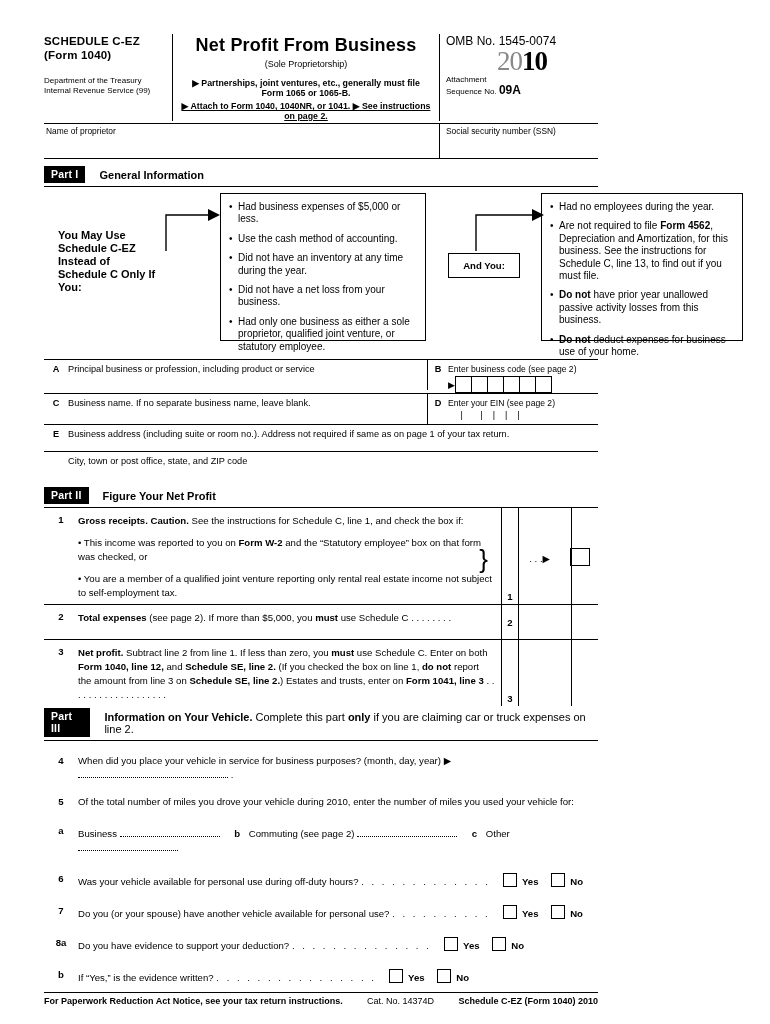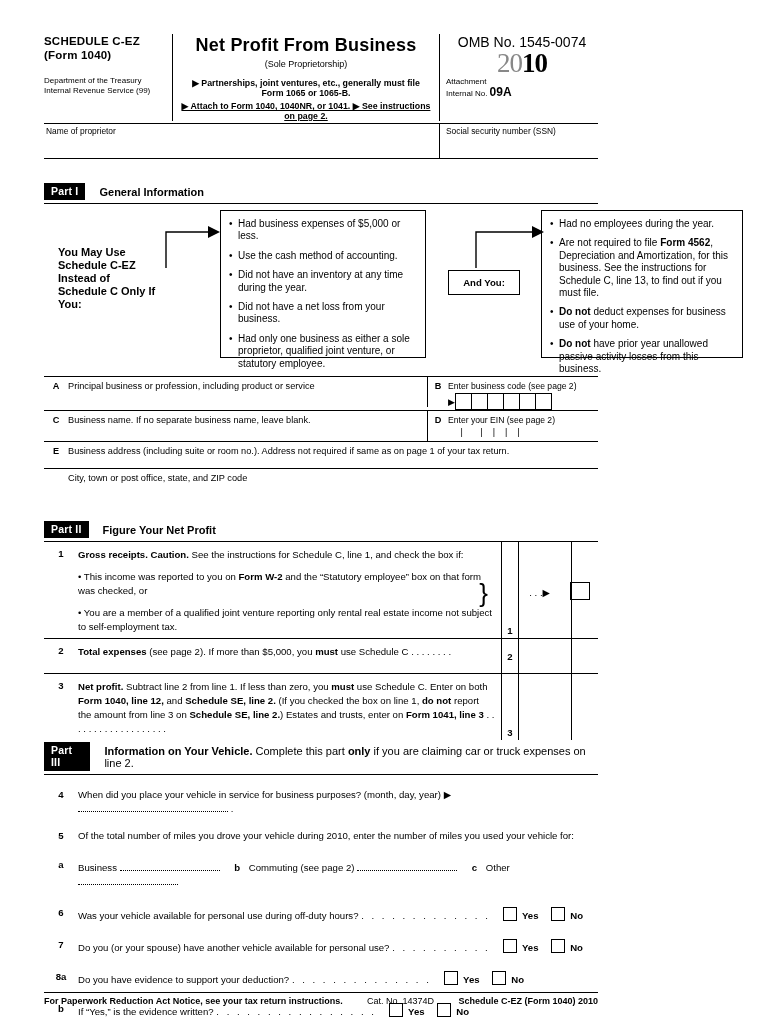--- a/index.html
+++ b/index.html
@@ -10,34 +10,34 @@
   .hdr{display:flex;border-bottom:1.6px solid #000;padding-bottom:2px;}
   .hdr-left{width:124px;border-right:1.4px solid #000;padding-right:4px;}
   .sched{font-size:11.5px;font-weight:bold;letter-spacing:.2px;line-height:14px;}
   .dept{font-size:8px;line-height:10px;margin-top:14px;}
   .hdr-mid{flex:1;text-align:center;padding:0 8px;}
   .title{font-size:18px;font-weight:bold;letter-spacing:.2px;margin-top:1px;}
   .subtitle{font-size:9px;margin-top:3px;}
   .arrowline{font-size:8.8px;font-weight:bold;margin-top:9px;}
   .arrowline2{font-size:8.8px;font-weight:bold;margin-top:3px;text-decoration:underline;}
   .hdr-right{width:152px;border-left:1.4px solid #000;padding-left:6px;text-align:left;}
-  .omb{font-size:14px;text-align:center;}
+  .omb{font-size:12px;text-align:left;}
   .yearrow{text-align:center;margin-top:-2px;}
   .yr-light{font-size:27px;color:#888;font-family:"Liberation Serif",serif;letter-spacing:-1px;}
   .yr-dark{font-size:27px;color:#000;font-weight:bold;font-family:"Liberation Serif",serif;letter-spacing:-1px;}
   .attach{font-size:8px;line-height:10px;margin-top:-2px;}
   .attach .seqno{font-size:12px;font-weight:bold;}
 
   
   .namerow{display:flex;border-bottom:1.6px solid #000;height:34px;}
   .namebox{flex:1;border-right:1.4px solid #000;font-size:8.4px;padding:2px 0 0 2px;}
   .ssnbox{width:152px;font-size:8.4px;padding:2px 0 0 6px;}
 
   
-  .partbar{display:flex;align-items:center;margin-top:24px;}
+  .partbar{display:flex;align-items:center;margin-top:7px;}
   .parttag{background:#000;color:#fff;font-size:10.5px;font-weight:bold;padding:2px 7px 3px 7px;letter-spacing:.2px;}
   .parttitle{font-size:11px;font-weight:bold;margin-left:14px;}
   .parttitle .reg{font-weight:normal;}
   .barline{border-bottom:1.6px solid #000;margin-top:3px;}
 
   
   .pi{position:relative;height:166px;margin-top:6px;}
   .pi-label{position:absolute;left:14px;top:36px;width:98px;font-size:11px;font-weight:bold;line-height:13px;}
   .box1{position:absolute;left:176px;top:0;width:206px;border:1px solid #000;padding:7px 8px 7px 6px;box-sizing:border-box;height:148px;}
   .box2{position:absolute;left:497px;top:0;width:202px;border:1px solid #000;padding:7px 8px 7px 6px;box-sizing:border-box;height:148px;}
@@ -105,21 +105,21 @@
       <div class="arrowline">▶ Partnerships, joint ventures, etc., generally must file Form 1065 or 1065-B.</div>
       <div class="arrowline2">▶ Attach to Form 1040, 1040NR, or 1041.   ▶ See instructions on page 2.</div>
     </div>
     <div class="hdr-right">
       <div class="omb">OMB No. 1545-0074</div>
       <div class="yearrow">
         <span class="yr-light">20</span><span class="yr-dark">10</span>
       </div>
       <div class="attach">
         <div>Attachment</div>
-        <div><span>Internal No.</span>
+        <div><span>Sequence No.</span>
           <span class="seqno">09A</span></div>
       </div>
     </div>
   </div>
 
   <div class="namerow">
     <div class="namebox">
       <span>Name of proprietor</span>
     </div>
     <div class="ssnbox">
@@ -154,22 +154,22 @@
         <li>Had only one business as either a sole proprietor, qualified joint venture, or statutory employee.</li>
       </ul>
     </div>
 
     <div class="andyou">And You:</div>
 
     <div class="box2">
       <ul class="bl">
         <li>Had no employees during the year.</li>
         <li>Are not required to file <b>Form 4562</b>, Depreciation and Amortization, for this business. See the instructions for Schedule C, line 13, to find out if you must file.</li>
+        <li><b>Do not</b> have prior year unallowed passive activity losses from this business.</li>
         <li><b>Do not</b> deduct expenses for business use of your home.</li>
-        <li><b>Do not</b> have prior year unallowed passive activity losses from this business.</li>
       </ul>
     </div>
   </div>
 
   <div class="lineAB">
     <div class="colA">
       <div class="lcode">A</div>
       <div class="ltext">Principal business or profession, including product or service</div>
     </div>
     <div class="colB">

